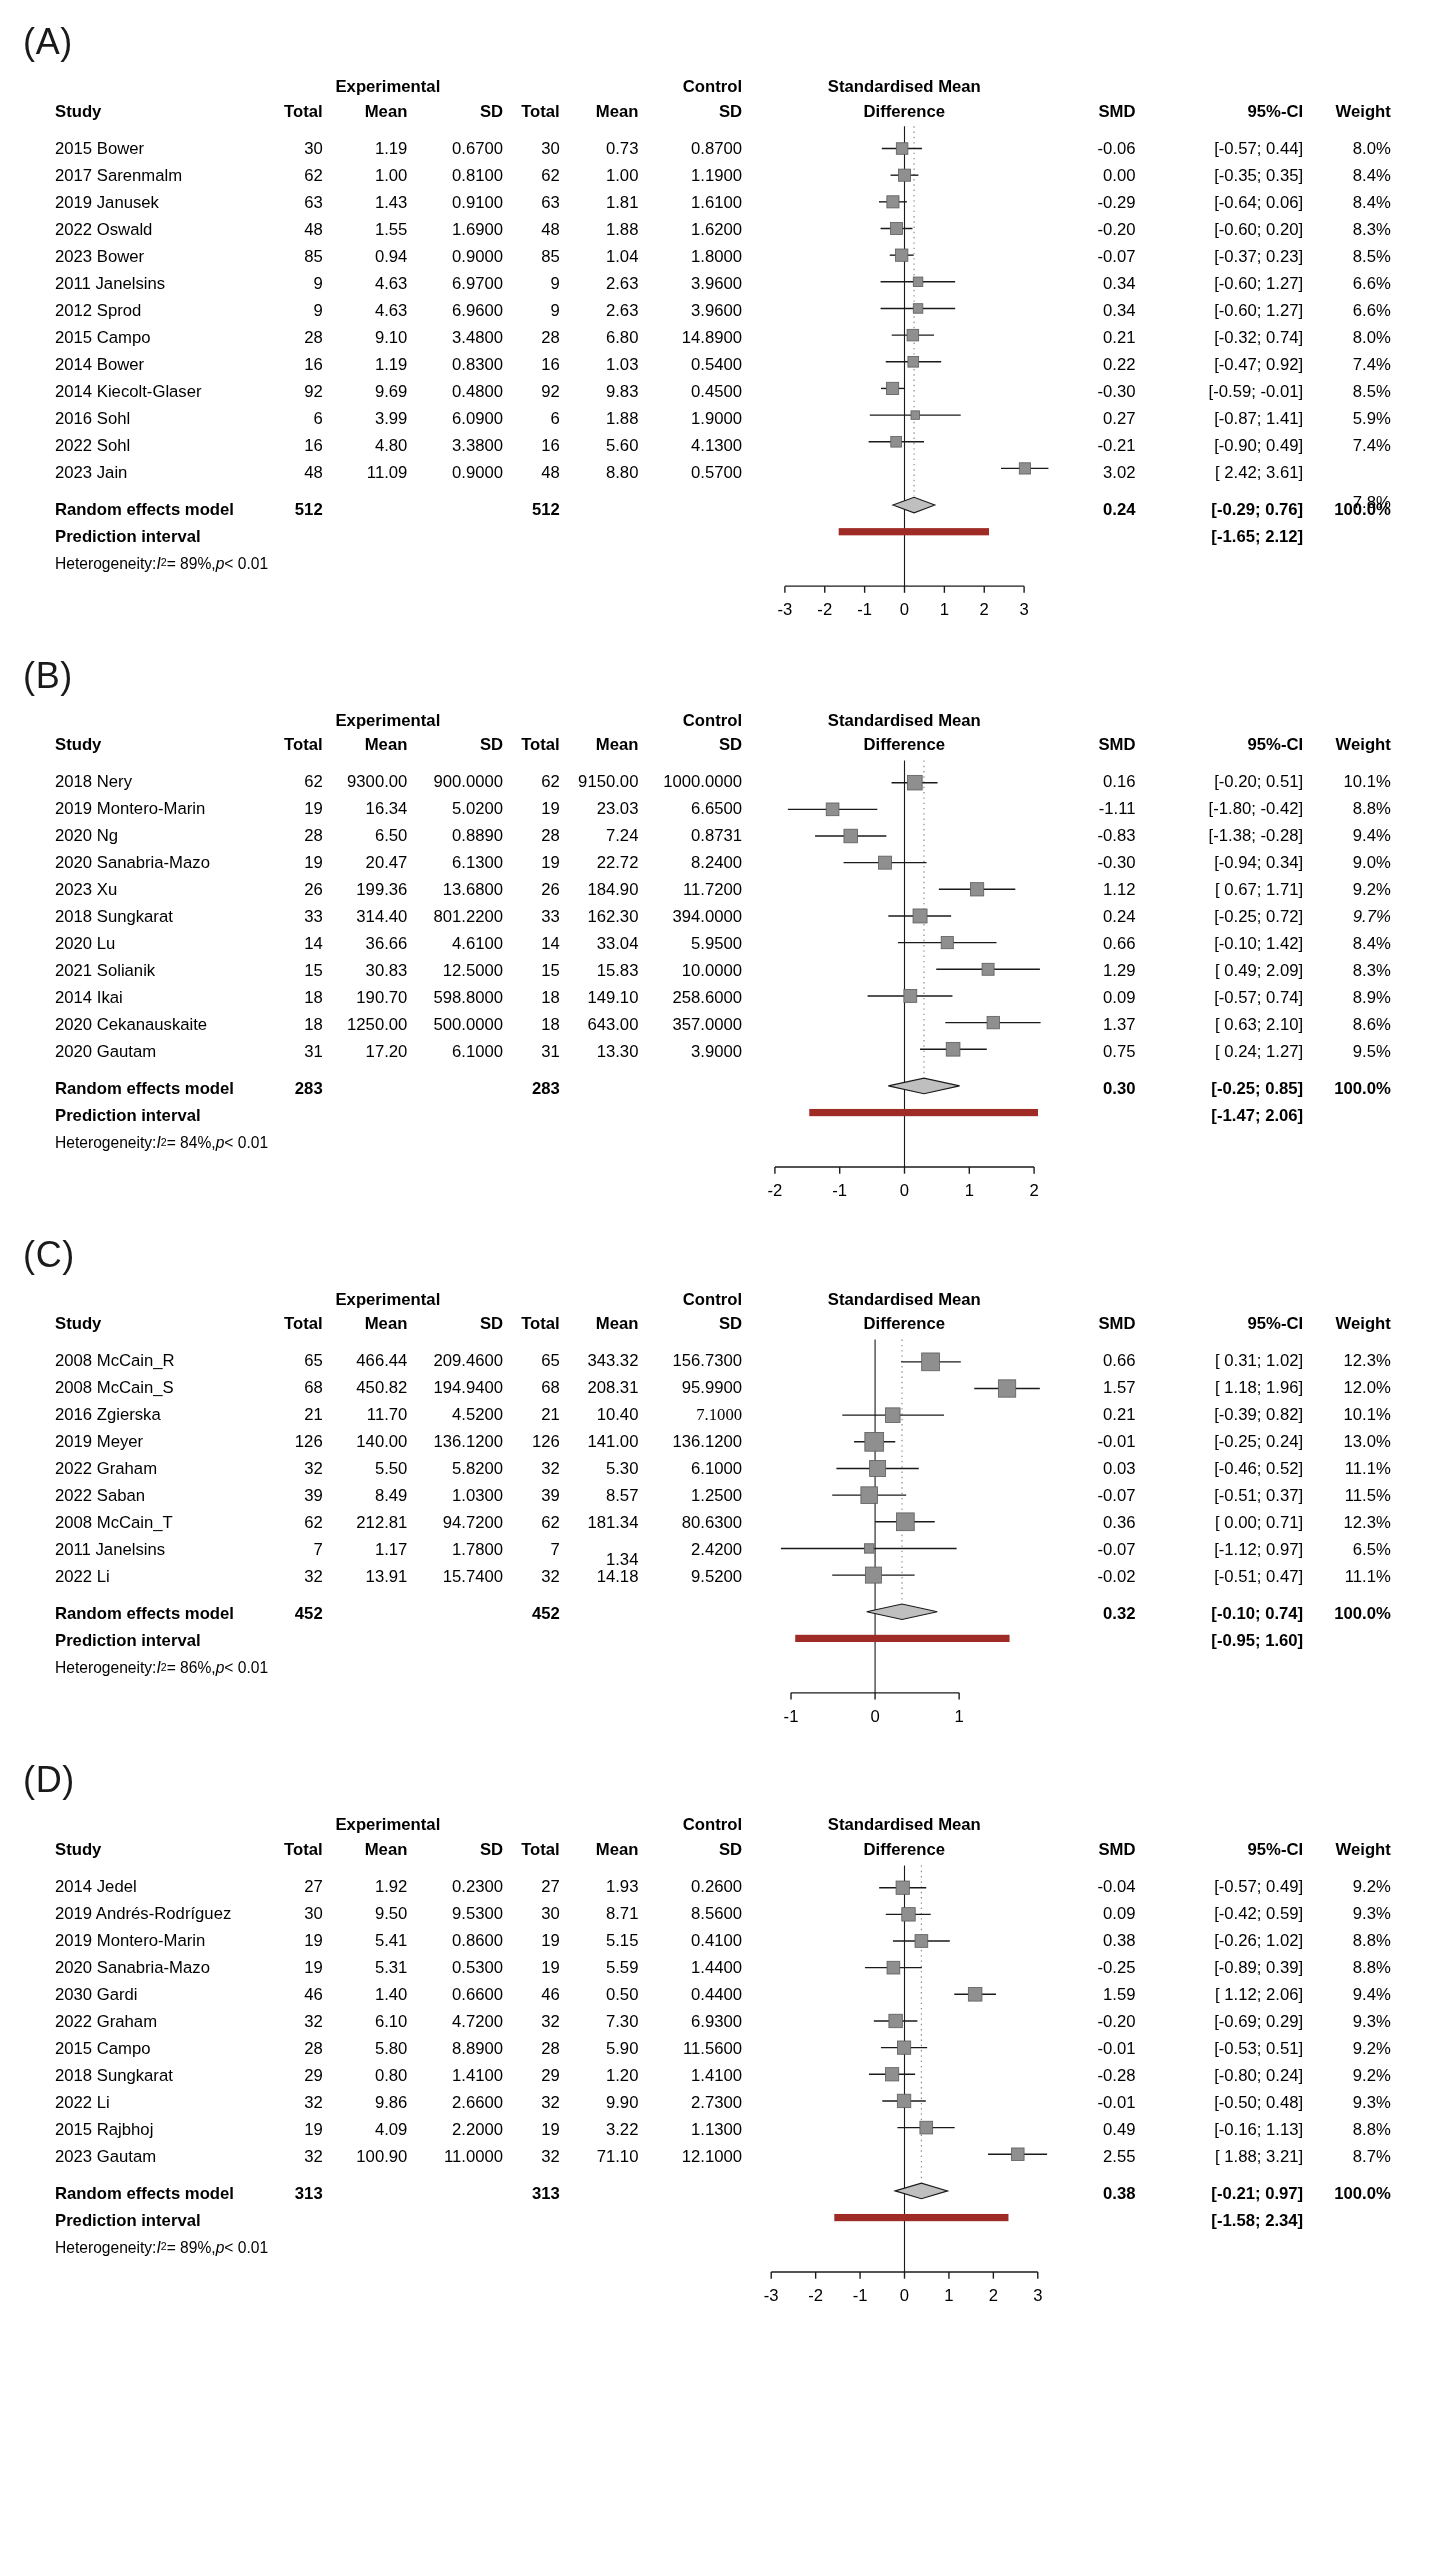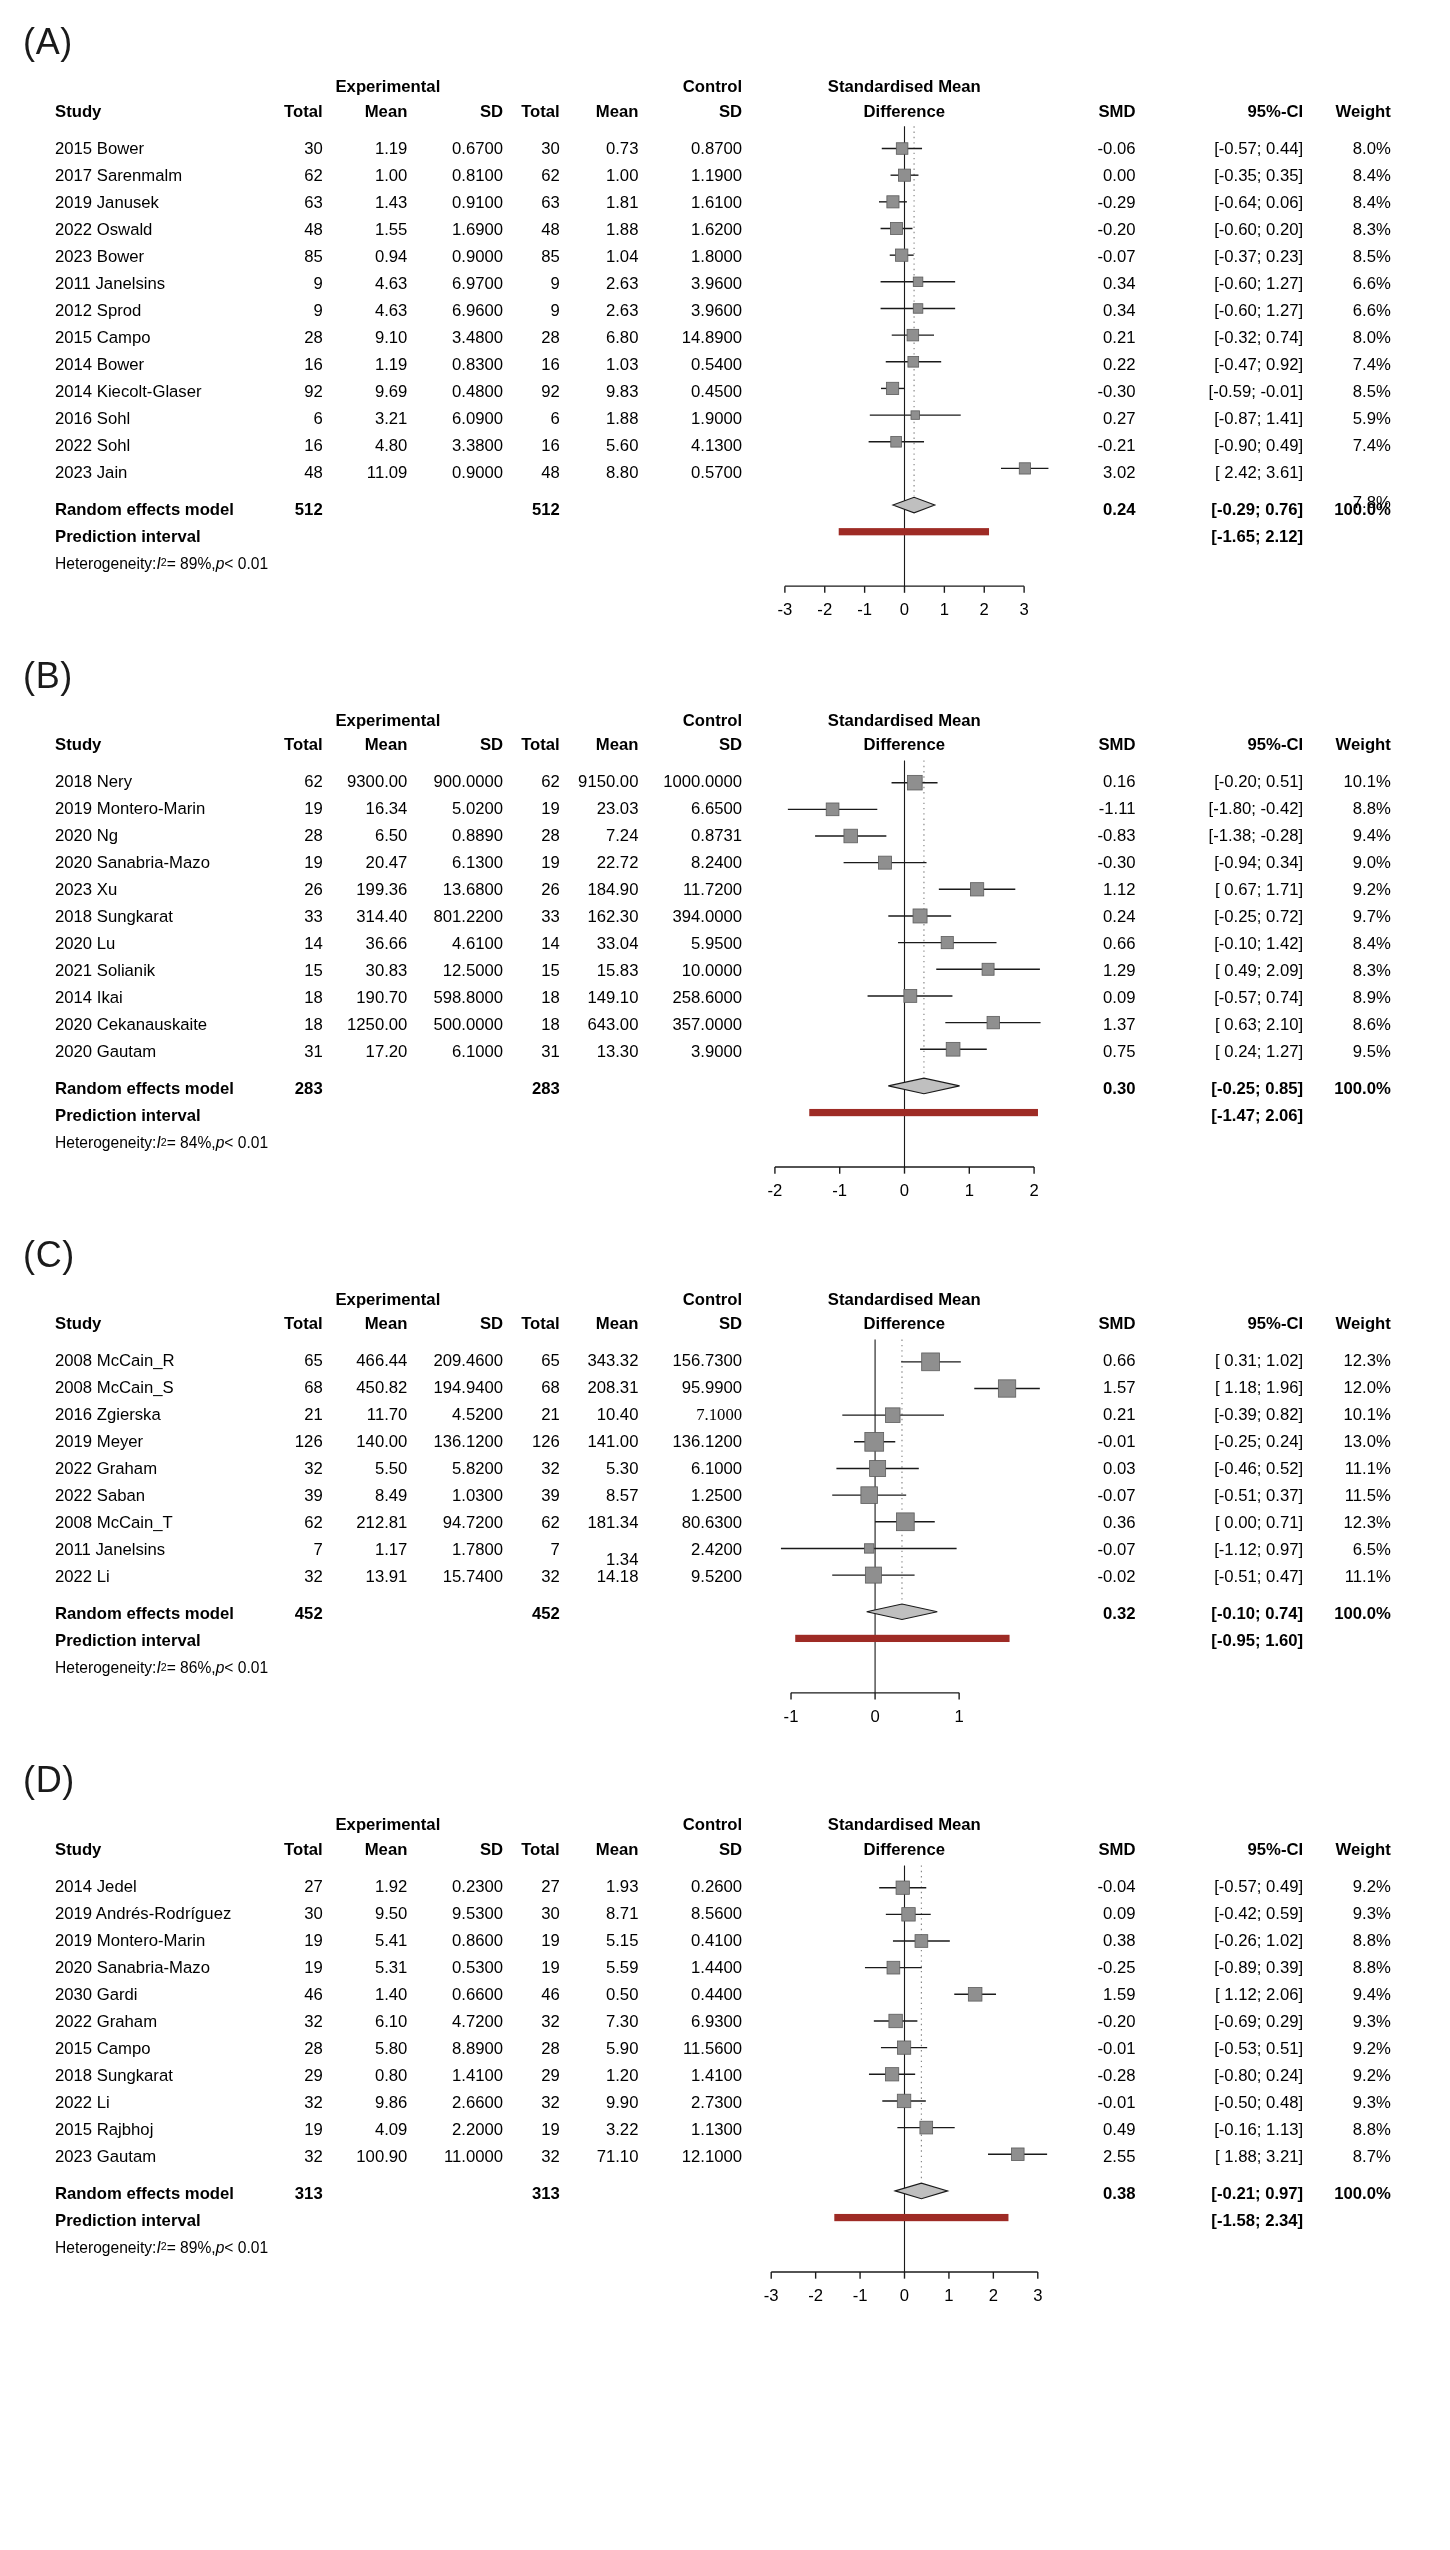--- a/index.html
+++ b/index.html
@@ -157,21 +157,21 @@
         <div class="cell right" style="grid-area: 13 / 3;">9.69</div>
         <div class="cell right" style="grid-area: 13 / 4;">0.4800</div>
         <div class="cell right" style="grid-area: 13 / 5;">92</div>
         <div class="cell right" style="grid-area: 13 / 6;">9.83</div>
         <div class="cell right" style="grid-area: 13 / 7;">0.4500</div>
         <div class="cell right" style="grid-area: 13 / 9;">-0.30</div>
         <div class="cell right" style="grid-area: 13 / 10;">[-0.59; -0.01]</div>
         <div class="cell right" style="grid-area: 13 / 11;">8.5%</div>
         <div class="cell left" style="grid-area: 14 / 1;">2016 Sohl</div>
         <div class="cell right" style="grid-area: 14 / 2;">6</div>
-        <div class="cell right" style="grid-area: 14 / 3;">3.21</div>
+        <div class="cell right" style="grid-area: 14 / 3;">3.99</div>
         <div class="cell right" style="grid-area: 14 / 4;">6.0900</div>
         <div class="cell right" style="grid-area: 14 / 5;">6</div>
         <div class="cell right" style="grid-area: 14 / 6;">1.88</div>
         <div class="cell right" style="grid-area: 14 / 7;">1.9000</div>
         <div class="cell right" style="grid-area: 14 / 9;">0.27</div>
         <div class="cell right" style="grid-area: 14 / 10;">[-0.87; 1.41]</div>
         <div class="cell right" style="grid-area: 14 / 11;">5.9%</div>
         <div class="cell left" style="grid-area: 15 / 1;">2022 Sohl</div>
         <div class="cell right" style="grid-area: 15 / 2;">16</div>
         <div class="cell right" style="grid-area: 15 / 3;">4.80</div>
@@ -319,21 +319,21 @@
         <div class="cell right" style="grid-area: 8 / 11;">9.2%</div>
         <div class="cell left" style="grid-area: 9 / 1;">2018 Sungkarat</div>
         <div class="cell right" style="grid-area: 9 / 2;">33</div>
         <div class="cell right" style="grid-area: 9 / 3;">314.40</div>
         <div class="cell right" style="grid-area: 9 / 4;">801.2200</div>
         <div class="cell right" style="grid-area: 9 / 5;">33</div>
         <div class="cell right" style="grid-area: 9 / 6;">162.30</div>
         <div class="cell right" style="grid-area: 9 / 7;">394.0000</div>
         <div class="cell right" style="grid-area: 9 / 9;">0.24</div>
         <div class="cell right" style="grid-area: 9 / 10;">[-0.25; 0.72]</div>
-        <div class="cell right" style="grid-area: 9 / 11;">9.7%</div>
+        <div class="cell right" style="grid-area: 9 / 11; font-style: italic;">9.7%</div>
         <div class="cell left" style="grid-area: 10 / 1;">2020 Lu</div>
         <div class="cell right" style="grid-area: 10 / 2;">14</div>
         <div class="cell right" style="grid-area: 10 / 3;">36.66</div>
         <div class="cell right" style="grid-area: 10 / 4;">4.6100</div>
         <div class="cell right" style="grid-area: 10 / 5;">14</div>
         <div class="cell right" style="grid-area: 10 / 6;">33.04</div>
         <div class="cell right" style="grid-area: 10 / 7;">5.9500</div>
         <div class="cell right" style="grid-area: 10 / 9;">0.66</div>
         <div class="cell right" style="grid-area: 10 / 10;">[-0.10; 1.42]</div>
         <div class="cell right" style="grid-area: 10 / 11;">8.4%</div>

